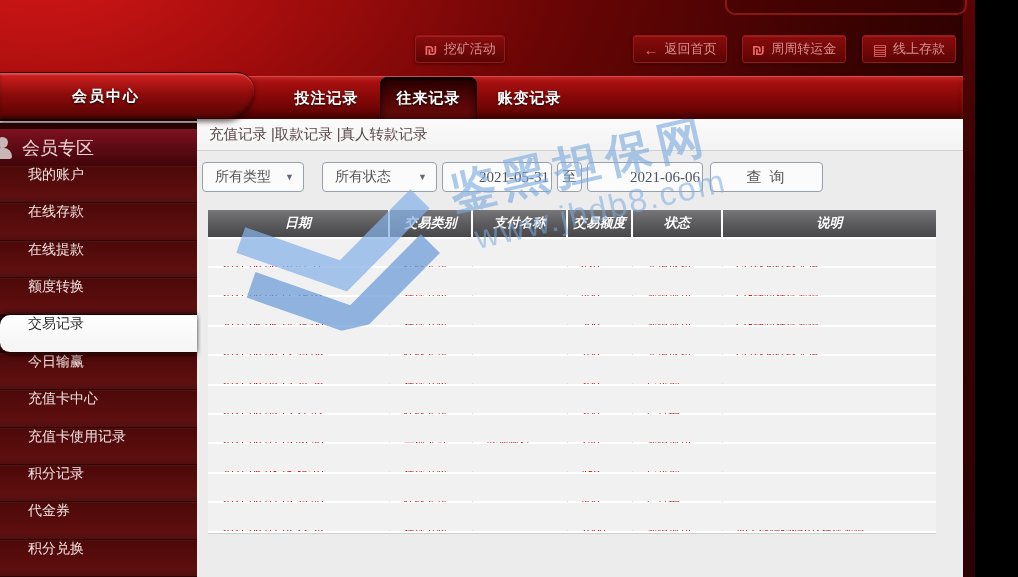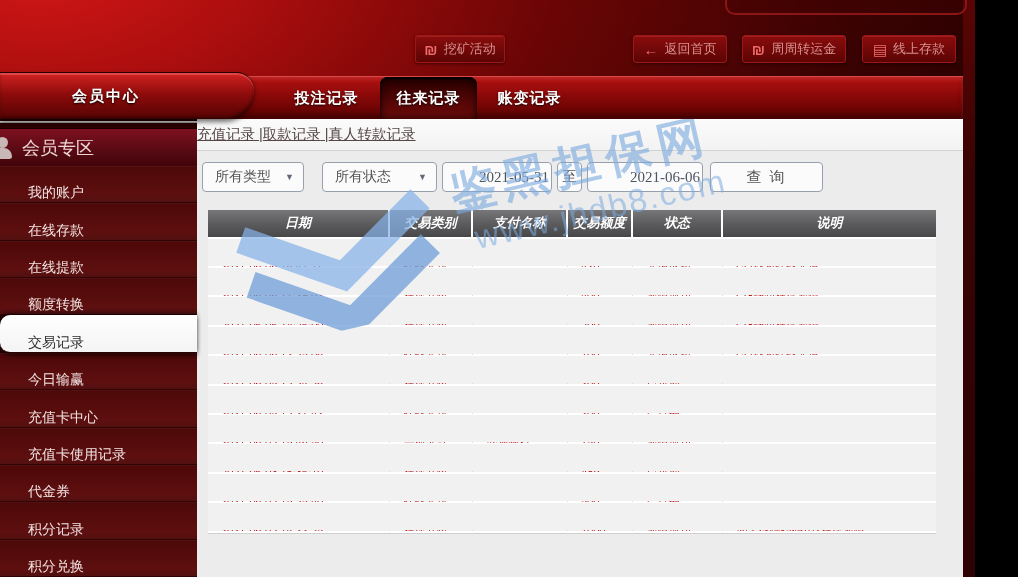--- a/index.html
+++ b/index.html
@@ -62,21 +62,21 @@
     background:linear-gradient(180deg,#7e1120 0%,#5a0a14 55%,#420509 100%);
     display:flex;align-items:center;color:#eed5d5;font-size:18px;cursor:pointer;
     border-top:1px solid #1c0000;
   }
   .side-section .label{margin-left:22px;}
   .user-icon{position:absolute;left:-9px;top:8px;width:22px;height:22px;}
   .user-icon::before{content:"";position:absolute;left:6px;top:0;width:11px;height:11px;border-radius:50%;background:#c9b6b6;}
   .user-icon::after{content:"";position:absolute;left:2px;top:11px;width:19px;height:11px;border-radius:9px 9px 3px 3px;background:#c9b6b6;}
   .side-items{position:absolute;left:0;top:48px;width:197px;height:411px;display:flex;flex-direction:column;}
   .sitem{
-    flex:1;display:flex;align-items:flex-end;box-sizing:border-box;padding-left:28px;
+    flex:1;display:flex;align-items:flex-start;box-sizing:border-box;padding-left:28px;
     background:linear-gradient(180deg,#4c0808 0%,#5e0f0f 80%,#521010 100%);
     border-bottom:1px solid #300404;box-shadow:inset 0 1px 0 rgba(255,255,255,.04);
     color:#f2e3e3;font-size:14px;cursor:pointer;white-space:nowrap;
   }
   .sitem.active{
     background:linear-gradient(180deg,#ffffff 0%,#f4f4f4 100%);
     color:#2c2c2c;border-bottom:1px solid #2a0303;border-radius:10px 0 0 10px;
     box-shadow:0 -2px 4px rgba(0,0,0,.45),0 3px 4px rgba(0,0,0,.45);
     position:relative;z-index:2;font-weight:normal;
   }
@@ -104,22 +104,22 @@
 
   
   .content{
     position:absolute;left:197px;top:118px;width:766px;height:459px;
     background:#ececed;z-index:3;overflow:hidden;
   }
   .subnav{
     position:absolute;left:0;top:0;width:766px;height:33px;box-sizing:border-box;
     background:linear-gradient(180deg,#fbfbfb,#f3f3f3);
     border-bottom:1px solid #d2d2d2;
-    display:flex;align-items:center;
-    font-size:14.5px;color:#564646;text-decoration:underline;
+    display:flex;align-items:center;padding-left:12px;
+    font-size:14.5px;color:#564646;
   }
   .subnav-link{color:#564646;text-decoration:none;cursor:pointer;}
   .subnav .sep{white-space:pre;color:#564646;}
 
   
   .filters{position:absolute;left:0;top:44px;width:766px;height:30px;}
   .fbox{
     position:absolute;top:0;height:30px;box-sizing:border-box;
     border:1px solid #97a1ad;border-radius:4px;background:#fbfbfc;
     color:#555;font-size:14px;display:flex;align-items:center;
@@ -260,25 +260,25 @@
 
         <div class="sitem">
           <span>充值卡中心</span>
         </div>
 
         <div class="sitem">
           <span>充值卡使用记录</span>
         </div>
 
         <div class="sitem">
+          <span>积分记录</span>
+        </div>
+
+        <div class="sitem">
           <span>代金券</span>
-        </div>
-
-        <div class="sitem">
-          <span>积分记录</span>
         </div>
 
         <div class="sitem">
           <span>积分兑换</span>
         </div>
       </div>
   </div>
 
   <div class="content">
 

